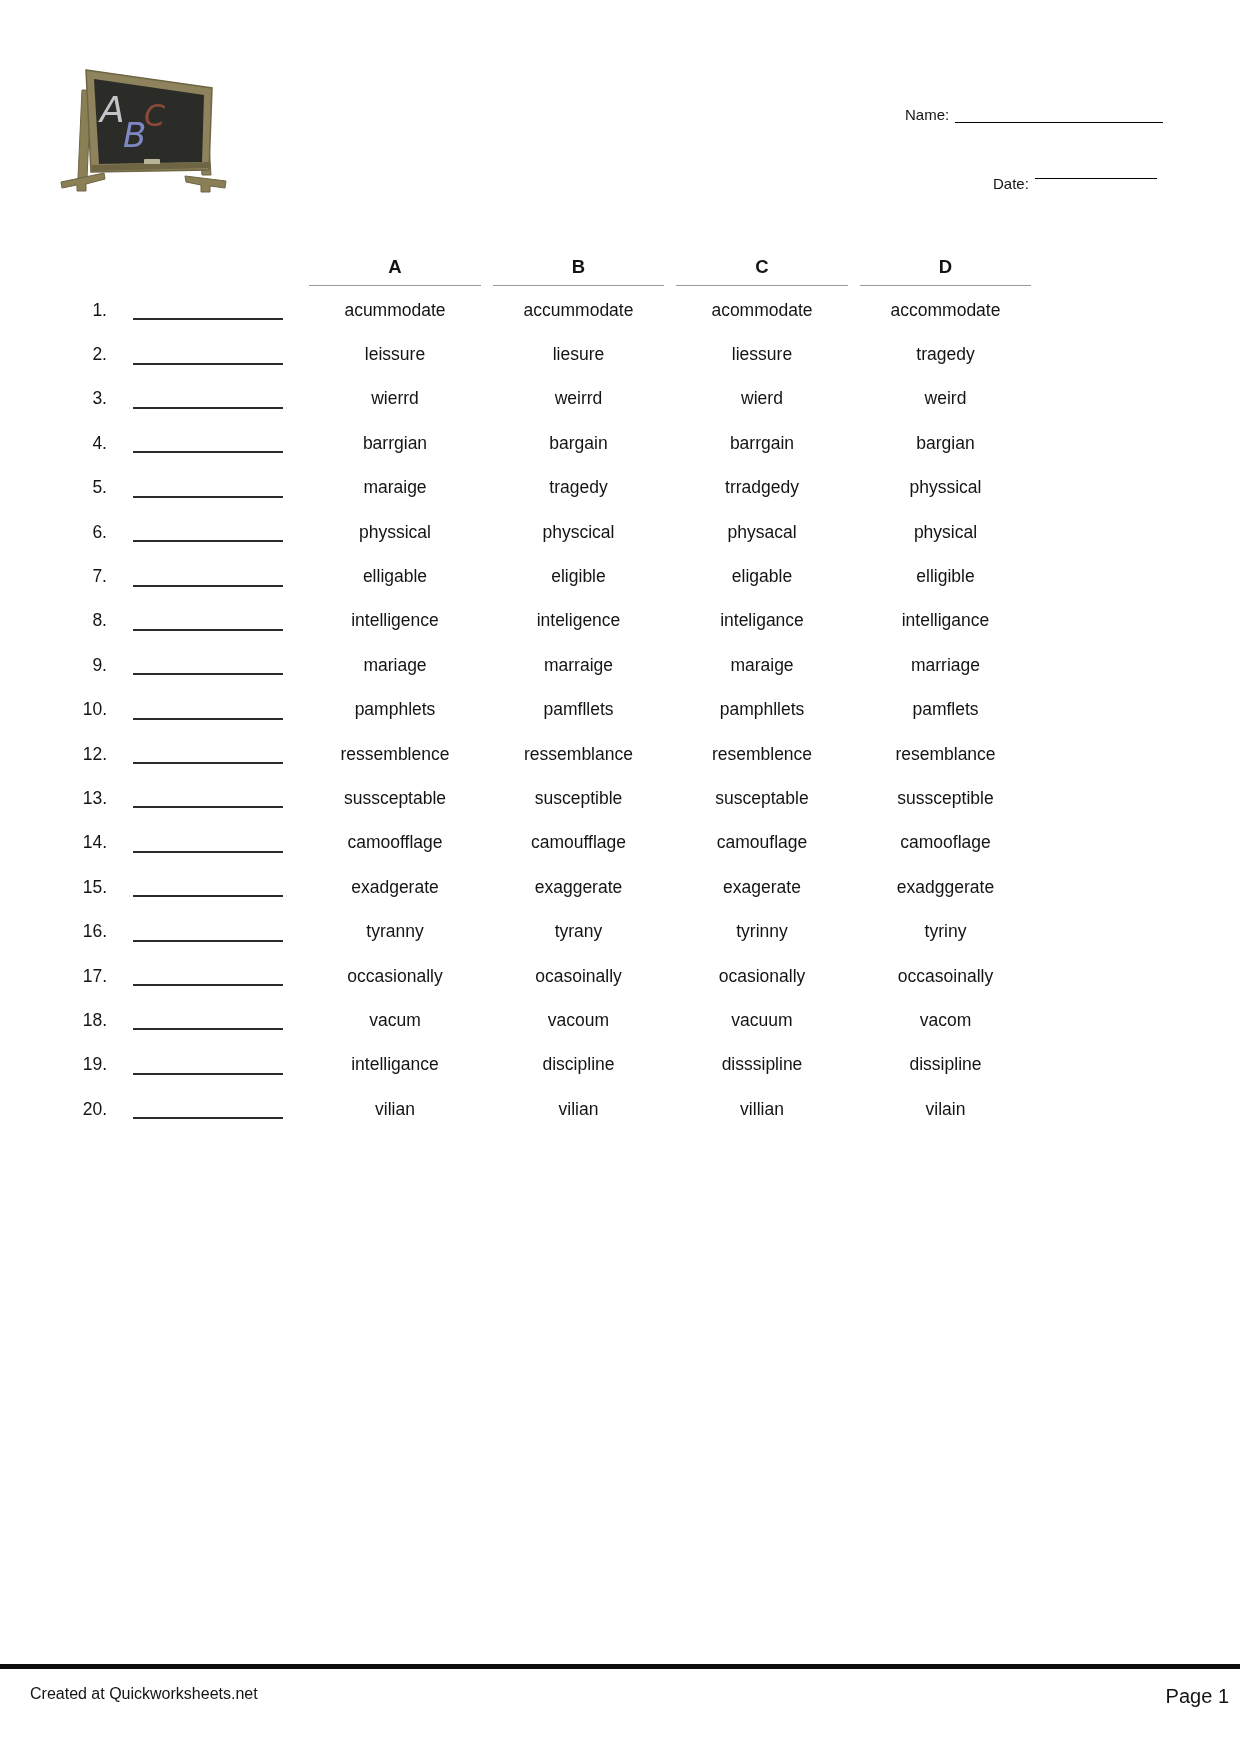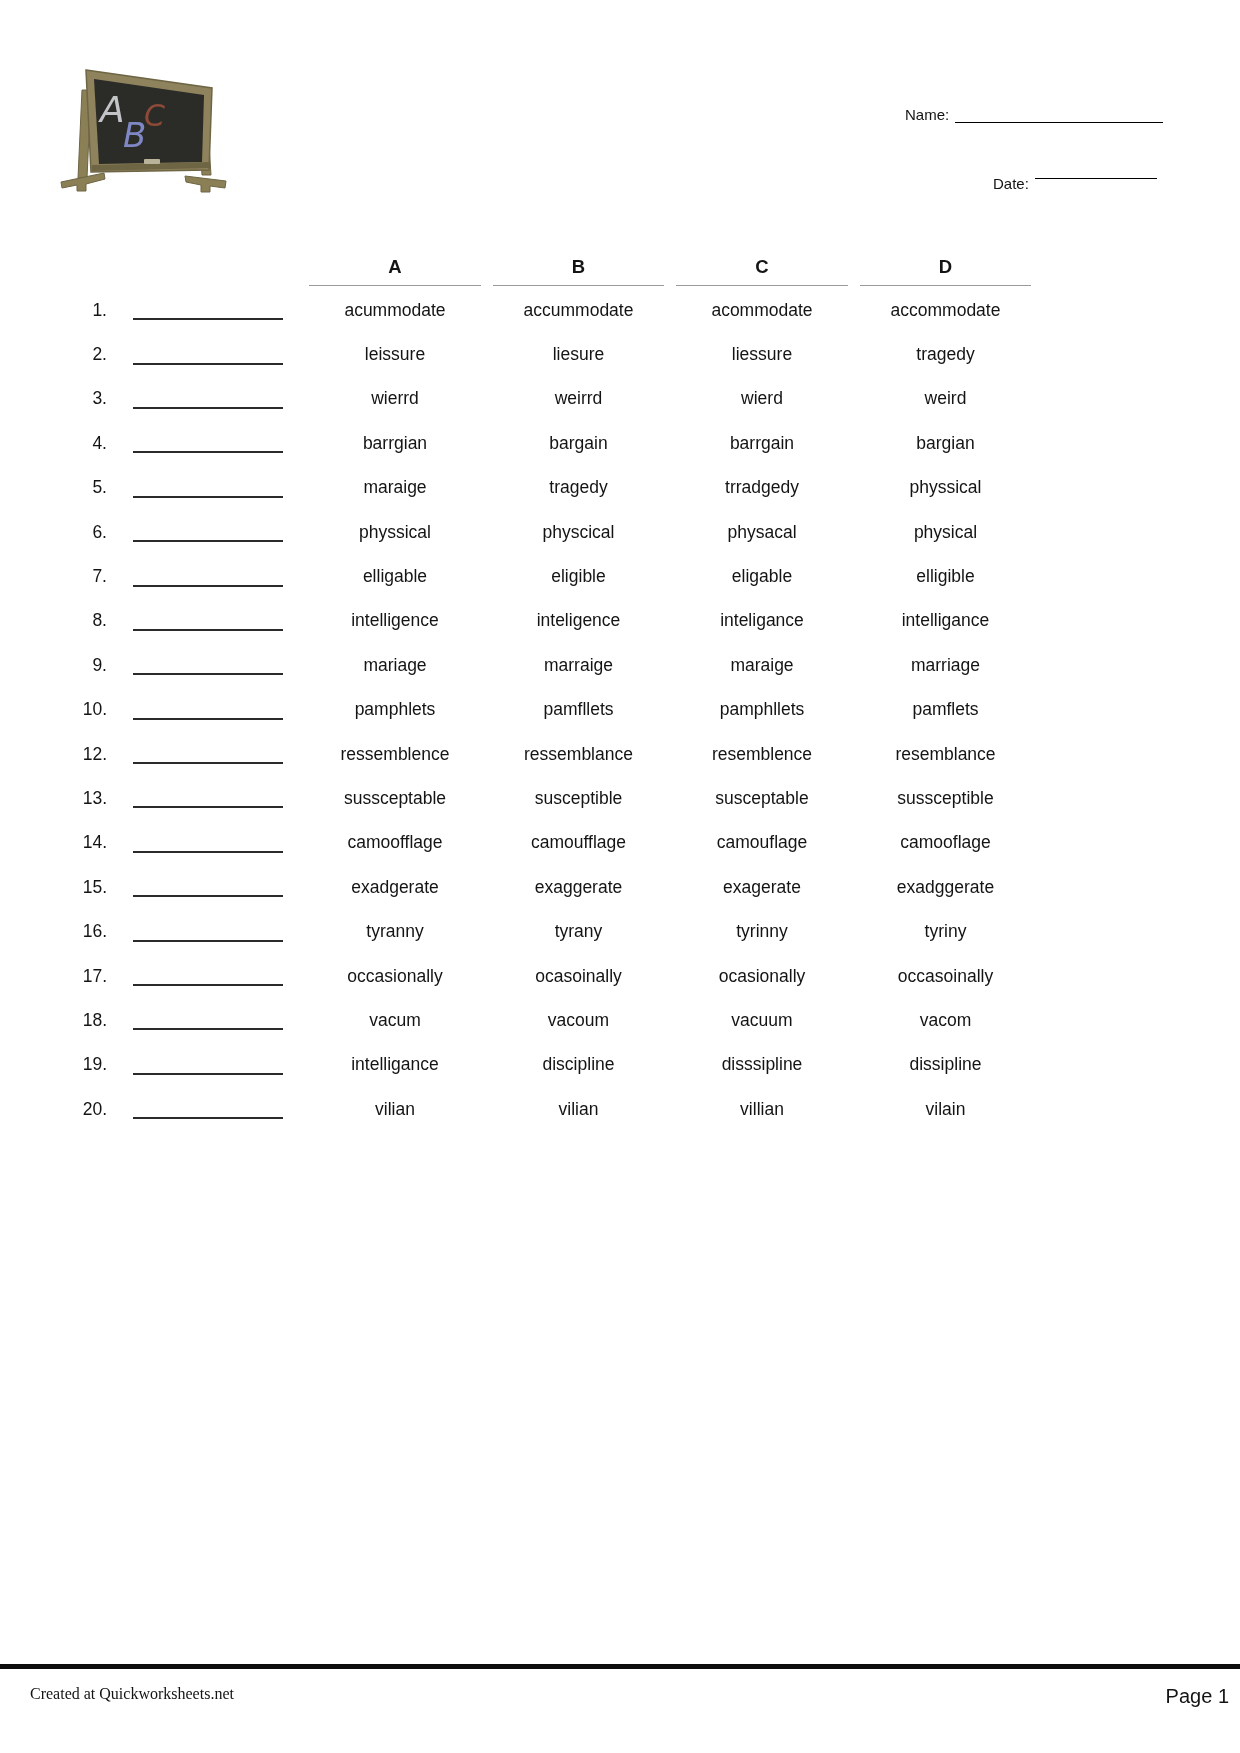--- a/index.html
+++ b/index.html
@@ -44,21 +44,21 @@
   .cell-blank { display:block; }
   .blank-line {
     display:block; margin-left:26px; width:150px;
     border-bottom:2px solid #2b2b2b; height:0;
     transform:translateY(9px);
   }
   .cell-word { text-align:center; font-size:17.5px; white-space:nowrap; }
 
   
   .footer-rule { position:absolute; left:0; top:1664px; width:1240px; height:5px; background:#0d0d0d; }
-  .footer-created { position:absolute; left:30px; top:1685px; font-size:16px;font-family:Liberation Serif, serif; }
+  .footer-created { position:absolute; left:30px; top:1685px; font-size:16px; }
   .footer-page { position:absolute; right:11px; top:1685px; font-size:20px; }
 </style>
 </head>
 <body>
 
 <div class="page">
 
   <svg class="chalkboard" width="178" height="148" viewBox="0 0 178 148">
 
     <polygon points="30,38 39,38 35,126 26,126" fill="#8a7f55" stroke="#6e6545" stroke-width="1"></polygon>

